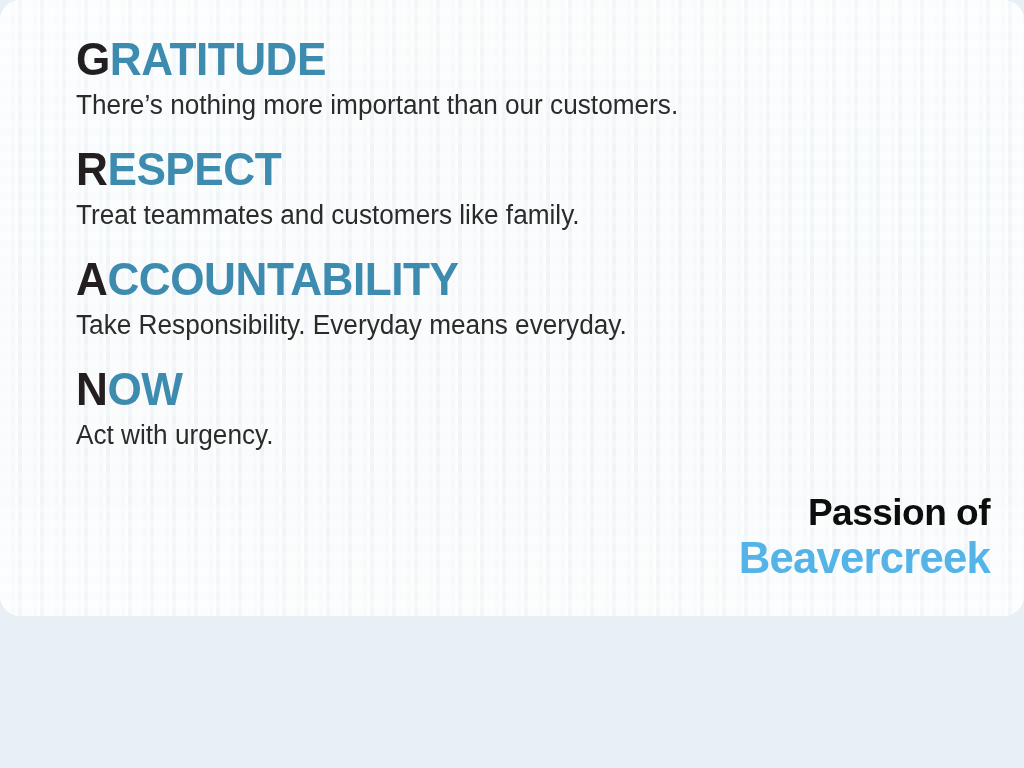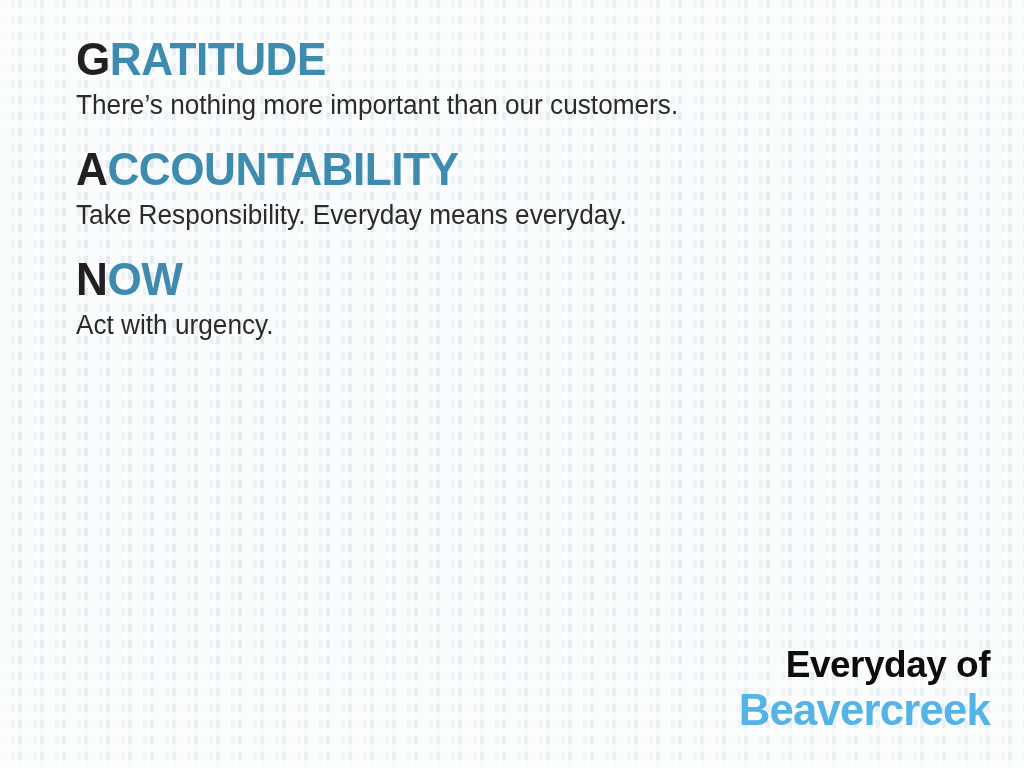--- a/index.html
+++ b/index.html
@@ -11,23 +11,24 @@
     height: 768px;
     overflow: hidden;
     font-family: "Liberation Sans", sans-serif;
     background-color: #e9f0f5;
   }
 
   
   #slide {
     position: relative;
     width: 1024px;
-    height: 768px;
+    height: 616px;
     background-color: #e9f0f5;
     overflow: hidden;
+    border-radius: 20px;
   }
 
   
   #bg-texture {
     position: absolute;
     inset: 0;
     background-color: #e9f0f5;
     background-image:
       linear-gradient(0deg, rgba(255,255,255,0.62) 0px, rgba(255,255,255,0.62) 8px, rgba(0,0,0,0) 8px, rgba(0,0,0,0) 16px),
       repeating-linear-gradient(90deg,
@@ -146,33 +147,37 @@
   <div id="bg-sheen"></div>
 
   <div id="values-list">
 
     <div class="value-block">
       <div class="value-heading"><span class="initial">G</span><span class="remainder">RATITUDE</span></div>
       <div class="value-sub">There’s nothing more important than our customers.</div>
     </div>
 
 
+    <div class="value-block">
+      <div class="value-heading"><span class="initial">R</span><span class="remainder">ESPECT</span></div>
+      <div class="value-sub">Treat teammates and customers like family.</div>
+    </div>
 
 
     <div class="value-block">
       <div class="value-heading"><span class="initial">A</span><span class="remainder">CCOUNTABILITY</span></div>
       <div class="value-sub">Take Responsibility. Everyday means everyday.</div>
     </div>
 
 
     <div class="value-block">
       <div class="value-heading"><span class="initial">N</span><span class="remainder">OW</span></div>
       <div class="value-sub">Act with urgency.</div>
     </div>
 
   </div>
 
   <div id="logo">
-    <div id="logo-line1"><span id="logo-germain">Everyday</span><span id="logo-of"> of</span></div>
+    <div id="logo-line1"><span id="logo-germain">Passion</span><span id="logo-of"> of</span></div>
     <div id="logo-line2">Beavercreek</div>
   </div>
 
 </div>
 
 </body></html>

